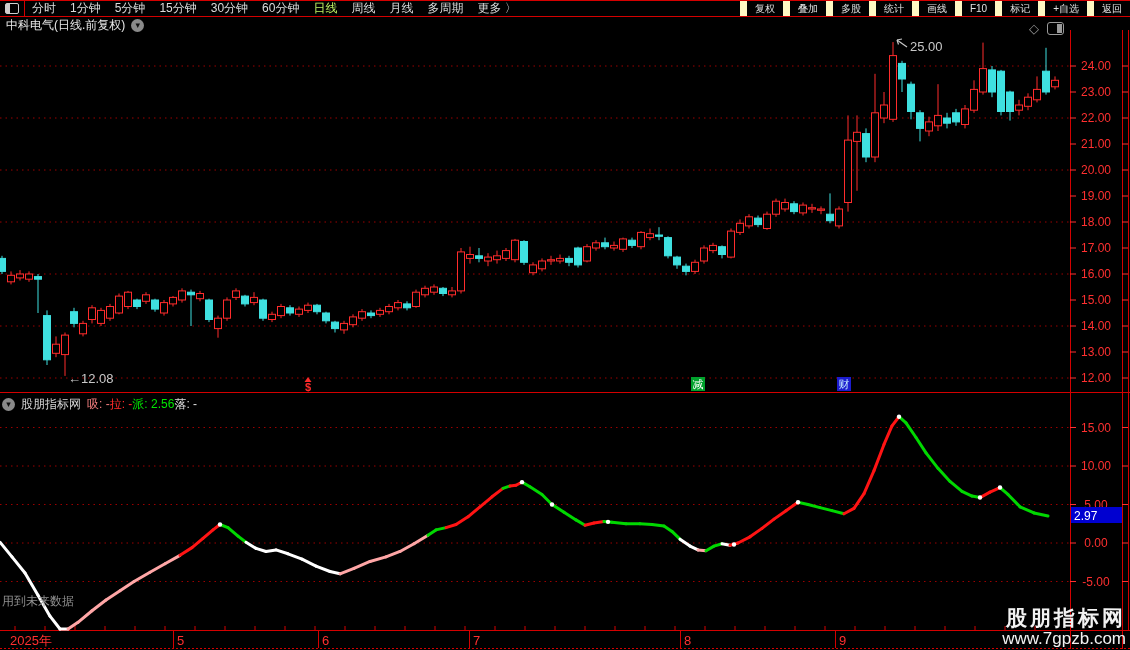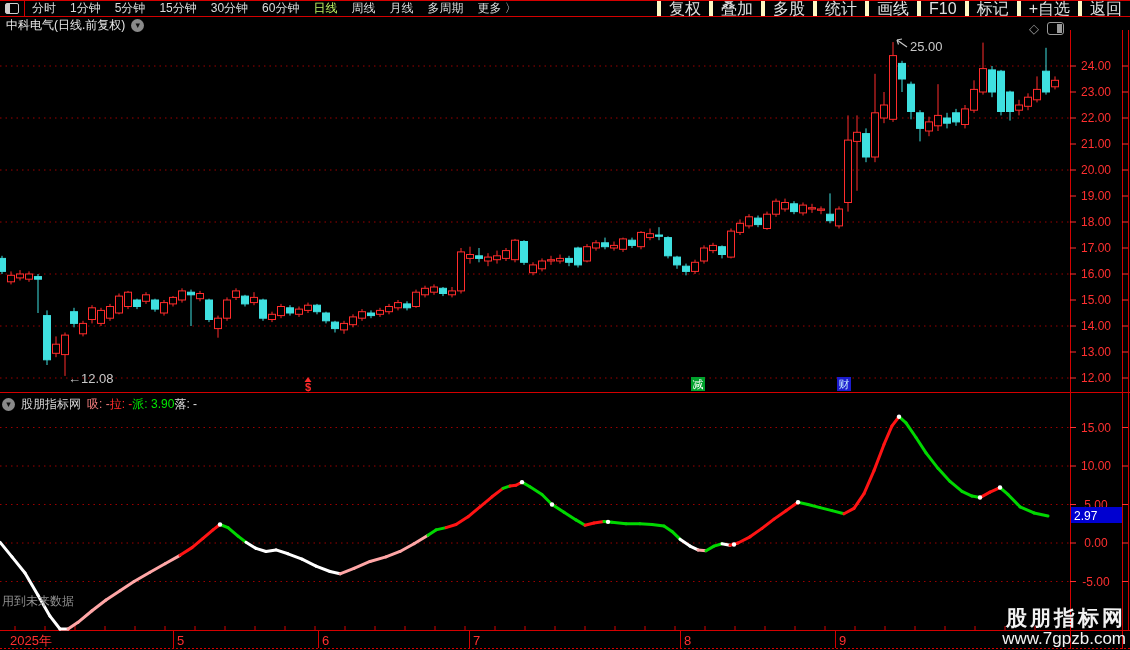--- a/index.html
+++ b/index.html
@@ -8,21 +8,21 @@
   
   .menubar{position:absolute;left:0;top:0;width:1130px;height:17px;background:#000;
            border-top:1px solid #d40000;border-bottom:1px solid #d40000;display:flex;align-items:stretch;box-sizing:border-box;}
   .menu-icon-cell{width:24px;border-right:1px solid #d40000;display:flex;align-items:center;justify-content:center;}
   .mi{display:inline-block;width:12px;height:9px;border:1px solid #cfcfcf;border-radius:2px;position:relative;}
   .mi i{position:absolute;left:0;top:0;bottom:0;width:4px;background:#cfcfcf;}
   .menu-left{display:flex;align-items:center;}
   .menu-left .mitem{color:#dcdcdc;font-size:12px;line-height:15px;padding:8px 7px;cursor:default;white-space:nowrap;}
   .menu-left .mitem.sel{color:#bef264;}
   .menu-right{margin-left:auto;display:flex;align-items:stretch;}
-  .menu-right .mbtn{color:#e0e0e0;font-size:16px;line-height:15px;padding:0 8px;border-left:4px solid #fef9c3;
+  .menu-right .mbtn{color:#e0e0e0;font-size:10px;line-height:15px;padding:0 8px;border-left:7px solid #fef9c3;
                     display:flex;align-items:center;white-space:nowrap;}
   
   .titlebar{position:absolute;left:0;top:18px;width:1130px;height:14px;display:flex;align-items:center;}
   .title{color:#e8e8e8;font-size:12px;margin-left:6px;white-space:nowrap;}
   .chev-circle{display:inline-flex;align-items:center;justify-content:center;width:13px;height:13px;margin-left:6px;
                border-radius:50%;background:#8a8a8a;color:#101010;font-size:9px;line-height:13px;}
   .tr-icons{position:absolute;right:66px;top:4px;display:flex;align-items:center;gap:8px;color:#9a9a9a;}
   .tr-icons .dia{font-size:13px;line-height:13px;}
   .split-box{display:inline-block;width:15px;height:11px;border:1.5px solid #9a9a9a;border-radius:3px;position:relative;}
   .split-box i{position:absolute;right:1px;top:1px;bottom:1px;width:5px;background:#9a9a9a;}
@@ -797,21 +797,21 @@
       <text x="1074" y="519.5" fill="#ffffff" font-size="12px">2.97</text>
       <text x="68" y="383" fill="#c8c8c8" font-size="13px">←12.08</text>
       <line x1="897" y1="40" x2="907" y2="47" stroke="#c8c8c8" stroke-width="1.2"></line>
       <path d="M 897 40 l 5 -1 M 897 40 l 1.5 4.5" stroke="#c8c8c8" stroke-width="1.2" fill="none"></path>
       <text x="910" y="51" fill="#c8c8c8" font-size="13px">25.00</text>
     </svg>
 
   <div class="sub-header">
     <span class="chev-circle">▾</span>
     <span class="src">股朋指标网</span>
-    <span id="indParams"><span class="iparam" style="color: rgb(240, 125, 125);">吸: -</span><span class="iparam" style="color: rgb(255, 42, 42);">拉: -</span><span class="iparam" style="color: rgb(0, 230, 0);">派: 3.90</span><span class="iparam" style="color: rgb(222, 222, 222);">落: -</span></span>
+    <span id="indParams"><span class="iparam" style="color: rgb(240, 125, 125);">吸: -</span><span class="iparam" style="color: rgb(255, 42, 42);">拉: -</span><span class="iparam" style="color: rgb(0, 230, 0);">派: 2.56</span><span class="iparam" style="color: rgb(222, 222, 222);">落: -</span></span>
   </div>
 
   <div class="note">用到未来数据</div>
 
   <div class="watermark">
     <div class="wm1">股朋指标网</div>
     <div class="wm2">www.7gpzb.com</div>
   </div>
 
 </div>

